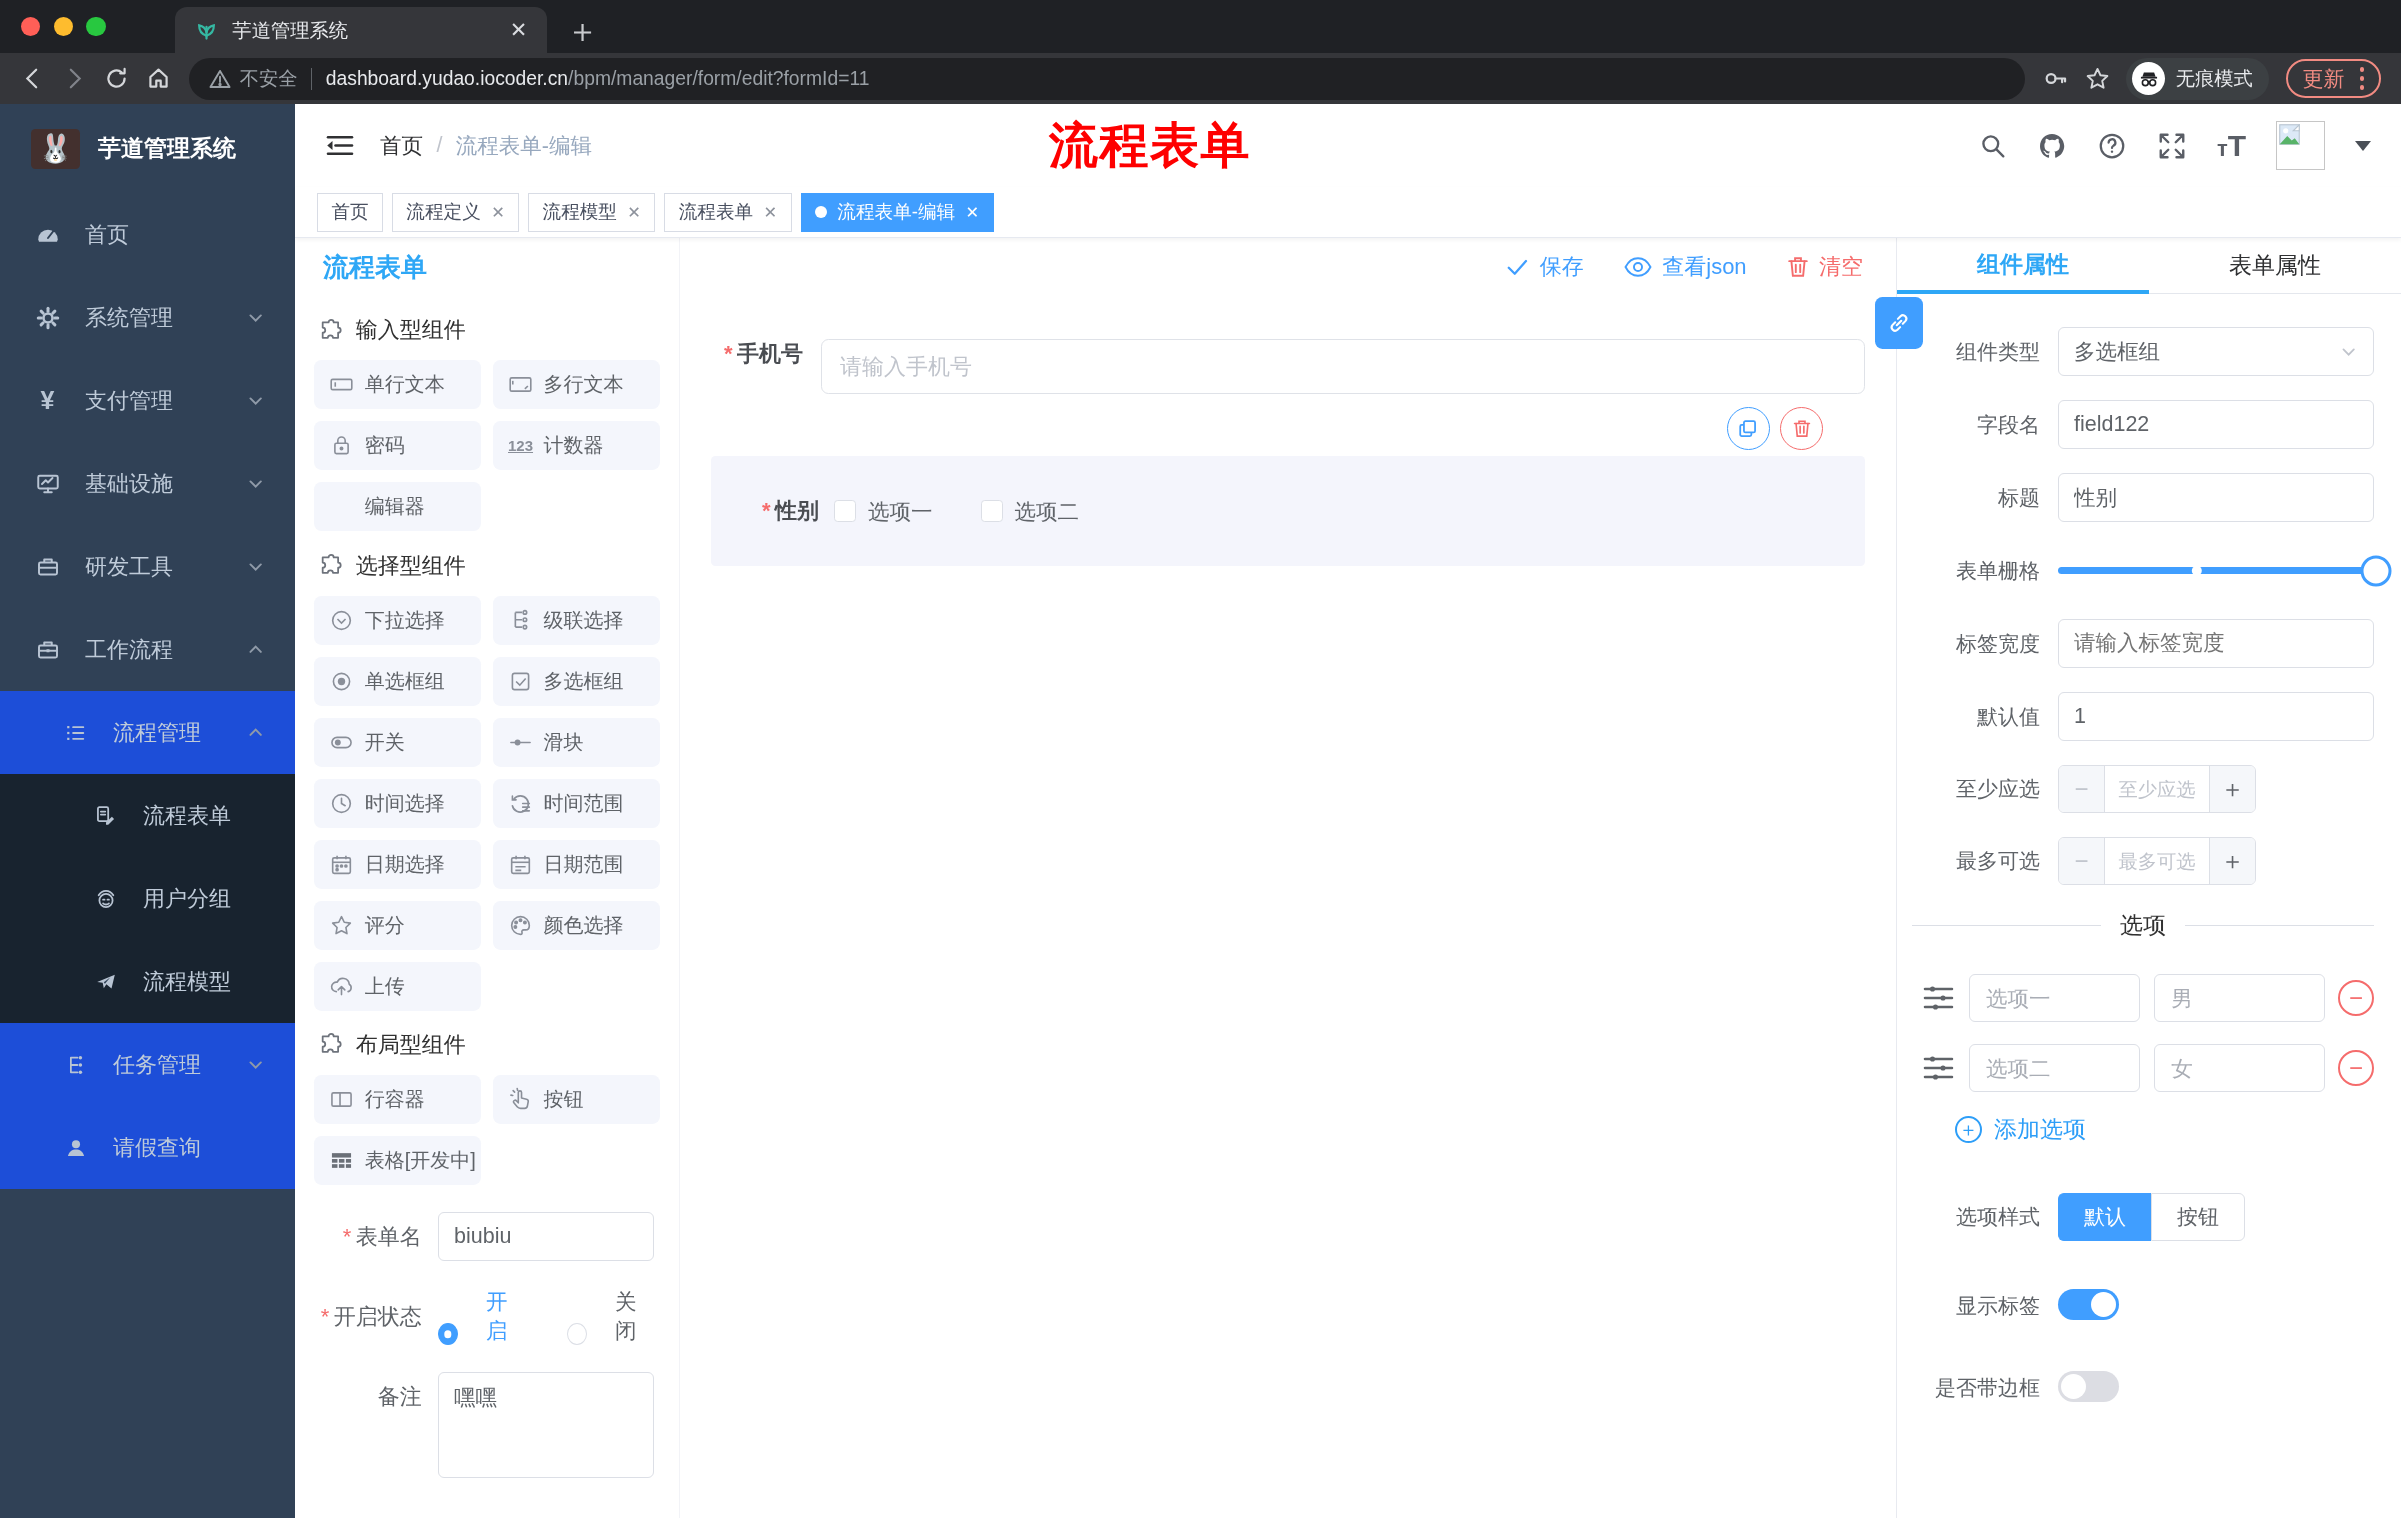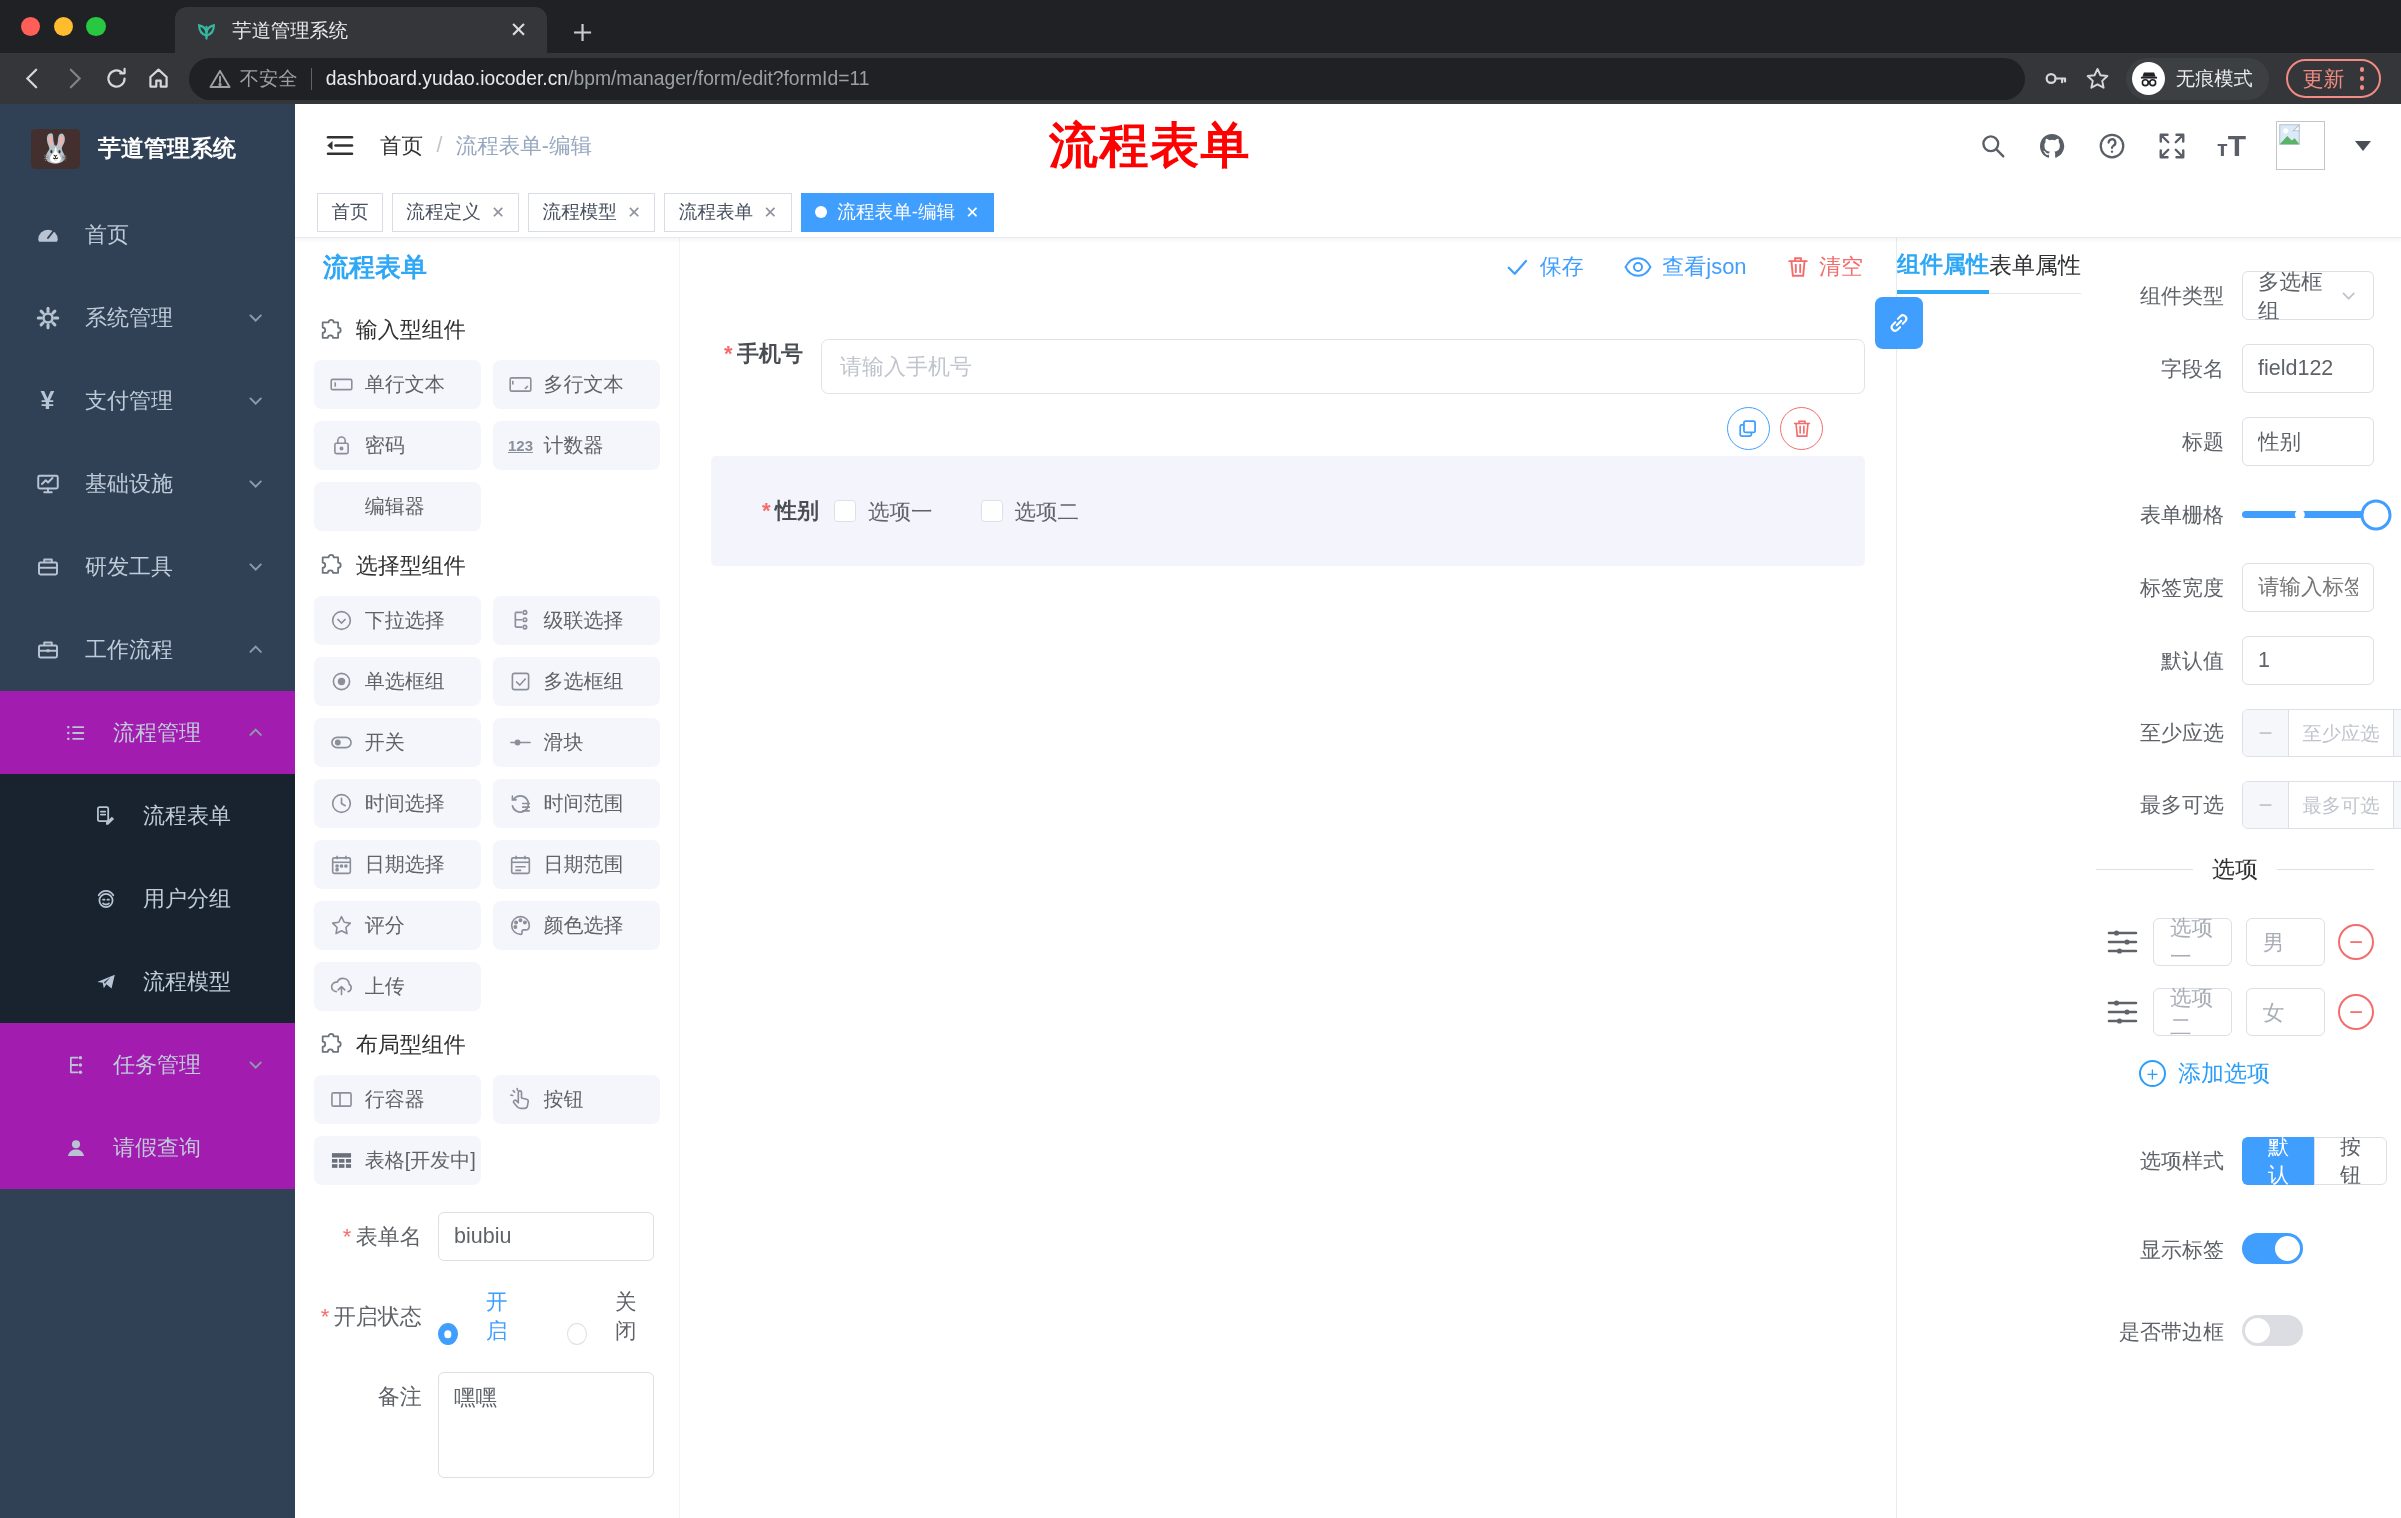--- a/index.html
+++ b/index.html
@@ -38,21 +38,21 @@
   .app { display:flex; height:1415px; }
   .sidebar { width:295px; background:#304156; overflow:hidden; flex-shrink:0; }
   .logo-row { height:89px; display:flex; align-items:center; gap:18px; padding-left:31px; }
   .logo-img { width:49px; height:40px; border-radius:4.5px; background:#43302e; display:flex; align-items:center;
     justify-content:center; font-size:28px; overflow:hidden; }
   .logo-title { color:#fff; font-size:23px; font-weight:bold; }
   .menu-item { height:83px; display:flex; align-items:center; color:#bfcbd9; font-size:22px; }
   .menu-item .mi-icon { width:33px; display:flex; justify-content:center; margin-right:21px; color:#b8c4d3; }
   .menu-item .chev { margin-left:auto; margin-right:30px; color:#8f9aa8; }
   .lv1 { padding-left:31px; }
-  .lv2 { padding-left:59px; background:#a21caf; }
+  .lv2 { padding-left:59px; background:#1d4ed8; }
   .lv3 { padding-left:89px; background:#18232f; }
   .main { flex:1; display:flex; flex-direction:column; min-width:0; }
 
   
   .page-header { height:83px; background:#fff; display:flex; align-items:center; padding:0 30px; position:relative; }
   .fold-ic { color:#303133; margin-right:25px; }
   .crumb { font-size:21.5px; display:flex; align-items:center; gap:13.4px; }
   .crumb .c1 { color:#303133; } .crumb .sep { color:#c0c4cc; } .crumb .c2 { color:#97a8be; }
   .overlay-red { position:absolute; left:754px; top:50%; transform:translateY(-50%); color:#fe0000;
     font-size:49px; font-weight:bold; letter-spacing:1.5px; }
@@ -115,21 +115,21 @@
   .widget-acts { position:absolute; top:-49px; right:42px; display:flex; gap:10.4px; }
   .wa { width:43px; height:43px; border-radius:50%; background:#fff; display:flex; align-items:center; justify-content:center; }
   .wa.copy { border:1.5px solid #409eff; color:#409eff; }
   .wa.del { border:1.5px solid #f56c6c; color:#f56c6c; }
   .ck-row { display:flex; align-items:center; }
   .ck-label { width:101px; text-align:right; padding-right:15px; font-size:22px; color:#4a4d52; font-weight:bold; flex-shrink:0; }
   .ck { display:flex; align-items:center; gap:12px; margin-right:48px; font-size:21.5px; color:#5f6368; }
   .ckbox { width:22px; height:22px; border:1.5px solid #dcdfe6; border-radius:3.7px; background:#fff; }
 
   
-  .d-right { width:505px; border-left:1.5px solid #e8eaf0; display:flex; flex-direction:row; flex-shrink:0; position:relative; }
+  .d-right { width:505px; border-left:1.5px solid #e8eaf0; display:flex; flex-direction:column; flex-shrink:0; position:relative; }
   .link-tag { position:absolute; left:-22px; top:59px; width:48px; height:52px; background:#409eff; border-radius:7.4px;
     display:flex; align-items:center; justify-content:center; color:#fff; z-index:3; }
   .r-tabs { height:56px; display:flex; flex-shrink:0; }
   .r-tab { flex:1; display:flex; align-items:center; justify-content:center; font-size:23px; color:#303133;
     border-bottom:1.5px solid #e4e7ed; cursor:default; }
   .r-tab.active { color:#2ea7f6; border-bottom:4.5px solid #2ea7f6; font-weight:bold; }
   .r-body { flex:1; padding:33px 27px 0 15px; overflow:hidden; }
   .prow { display:flex; align-items:center; margin-bottom:24px; }
   .plabel { width:146px; text-align:right; padding-right:18px; font-size:21px; color:#5f6368; flex-shrink:0; }
   .pctl { flex:1; min-width:0; }

